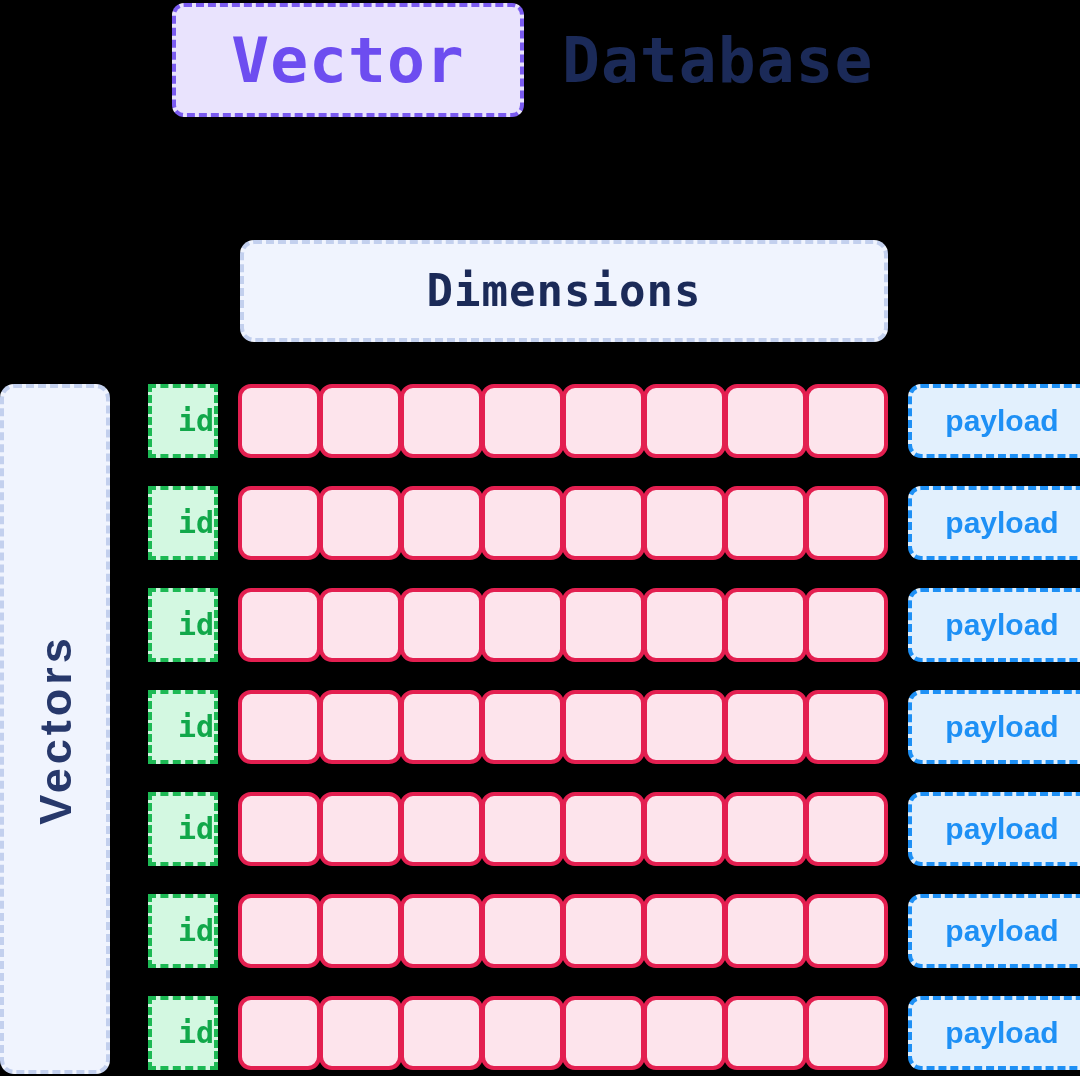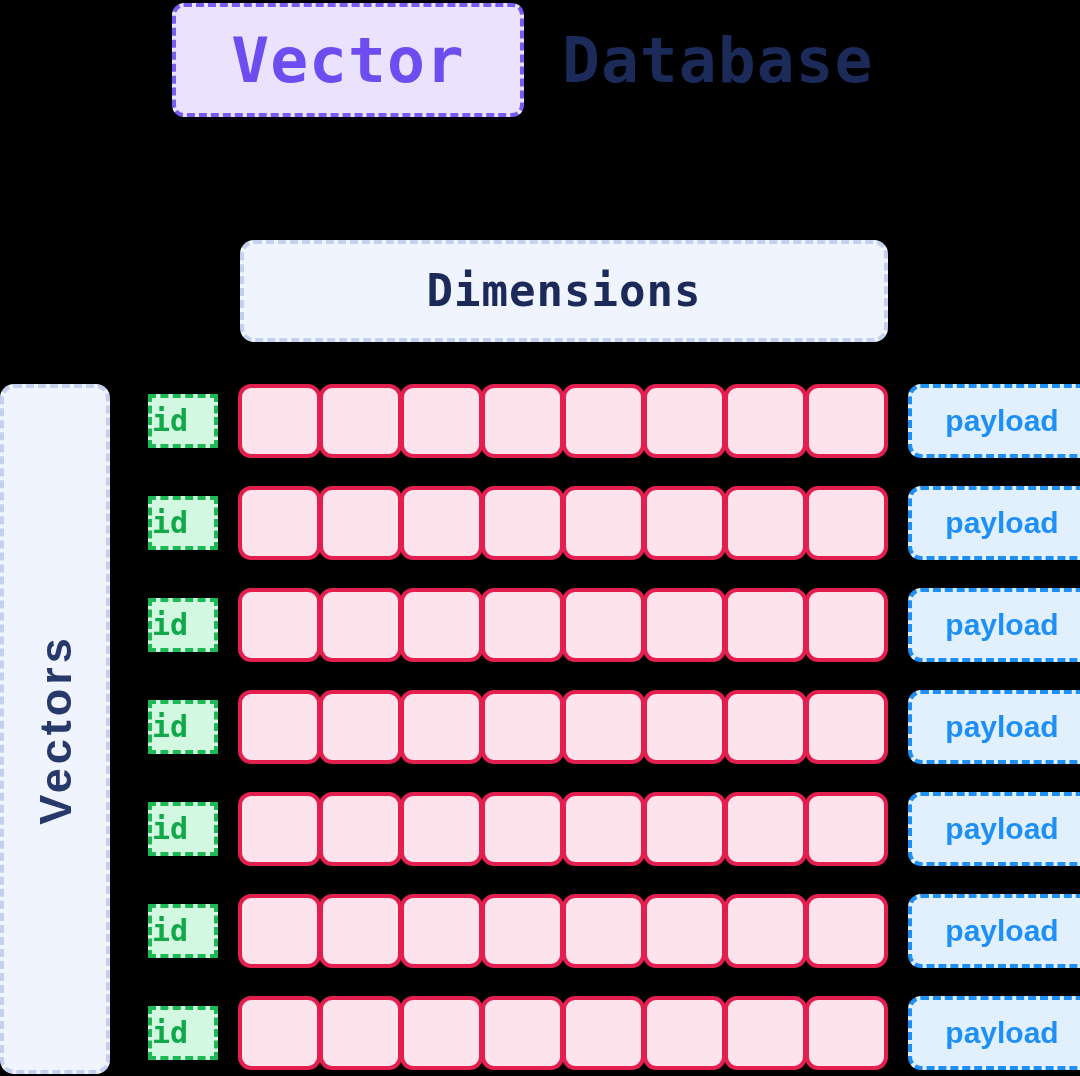--- a/index.html
+++ b/index.html
@@ -111,28 +111,28 @@
   
   .vector-row {
     position: absolute;
     left: 148px;
     height: 74px;
     display: flex;
     align-items: center;
   }
   .id-box {
     width: 70px;
-    height: 54px;
+    height: 74px;
     box-sizing: border-box;
     background: #d3f8e1;
     border: 4px dashed #1db954;
     border-radius: 0;
     display: flex;
     align-items: center;
-    justify-content: flex-start;
+    justify-content: flex-end;
     flex: 0 0 auto;
   }
   .id-label {
     font-family: "DejaVu Sans Mono", monospace;
     font-size: 30px;
     font-weight: 700;
     color: #11a84a;
     line-height: 1;
   }
   .dims-strip {

